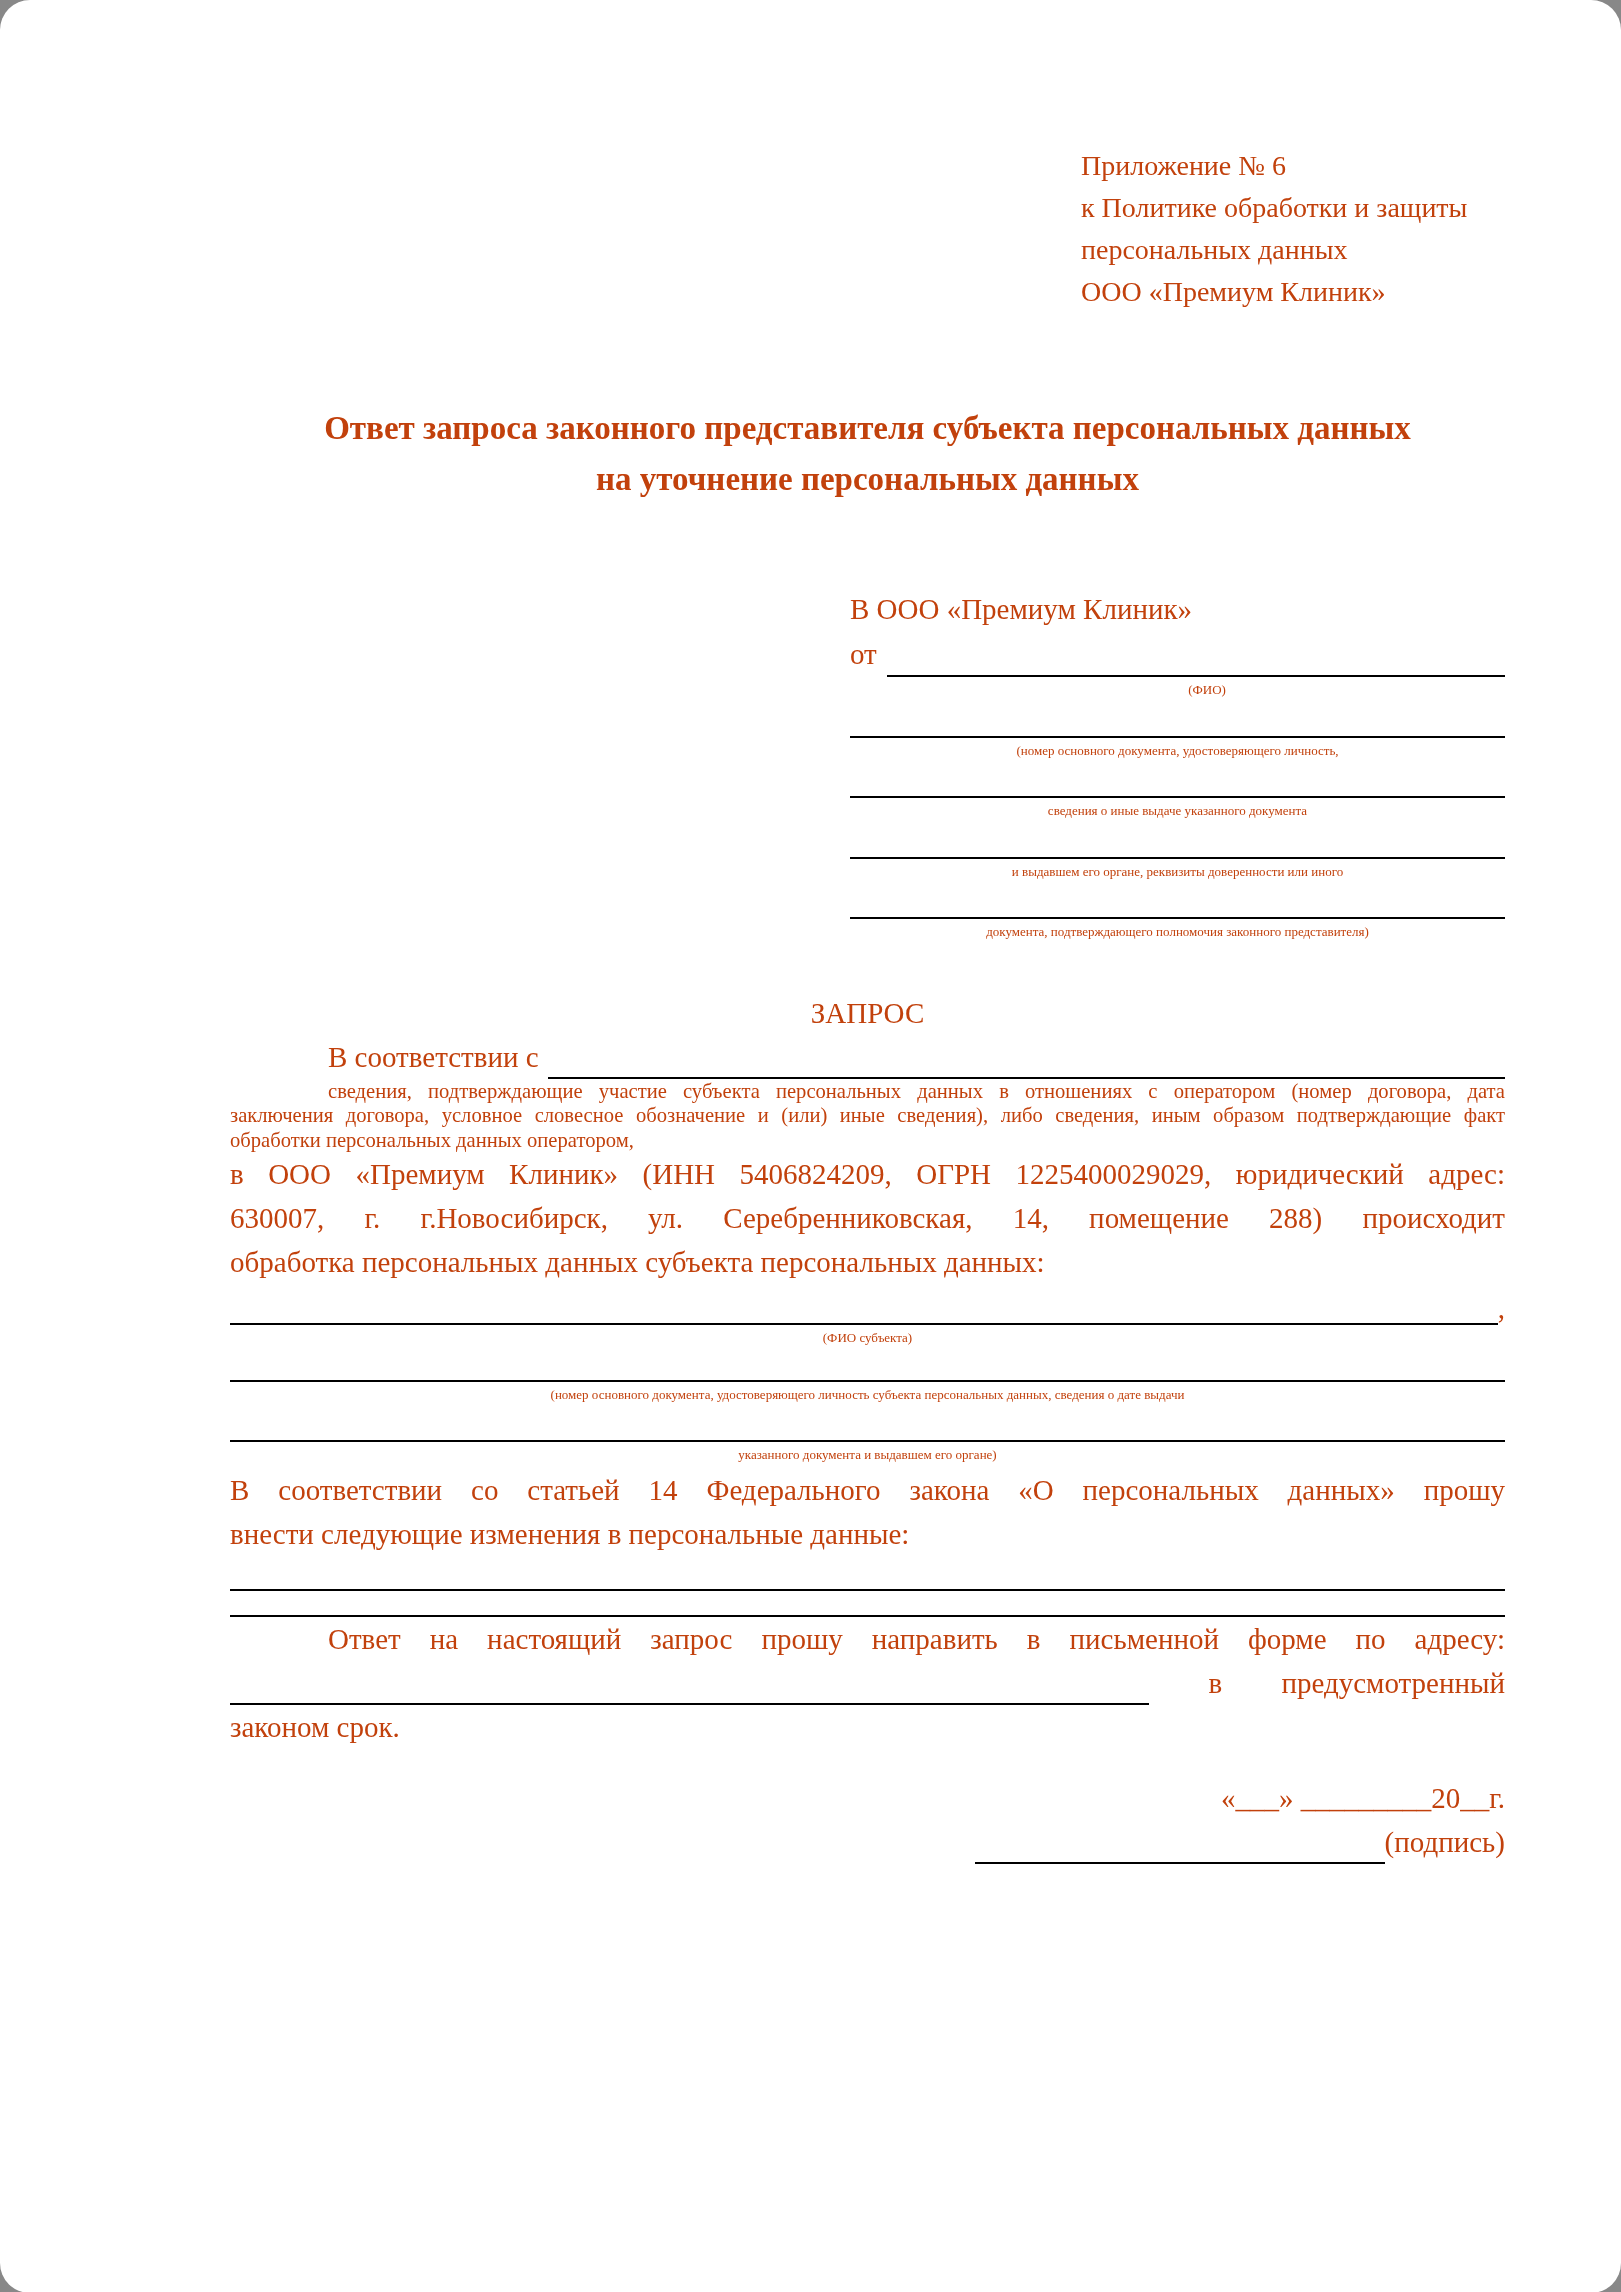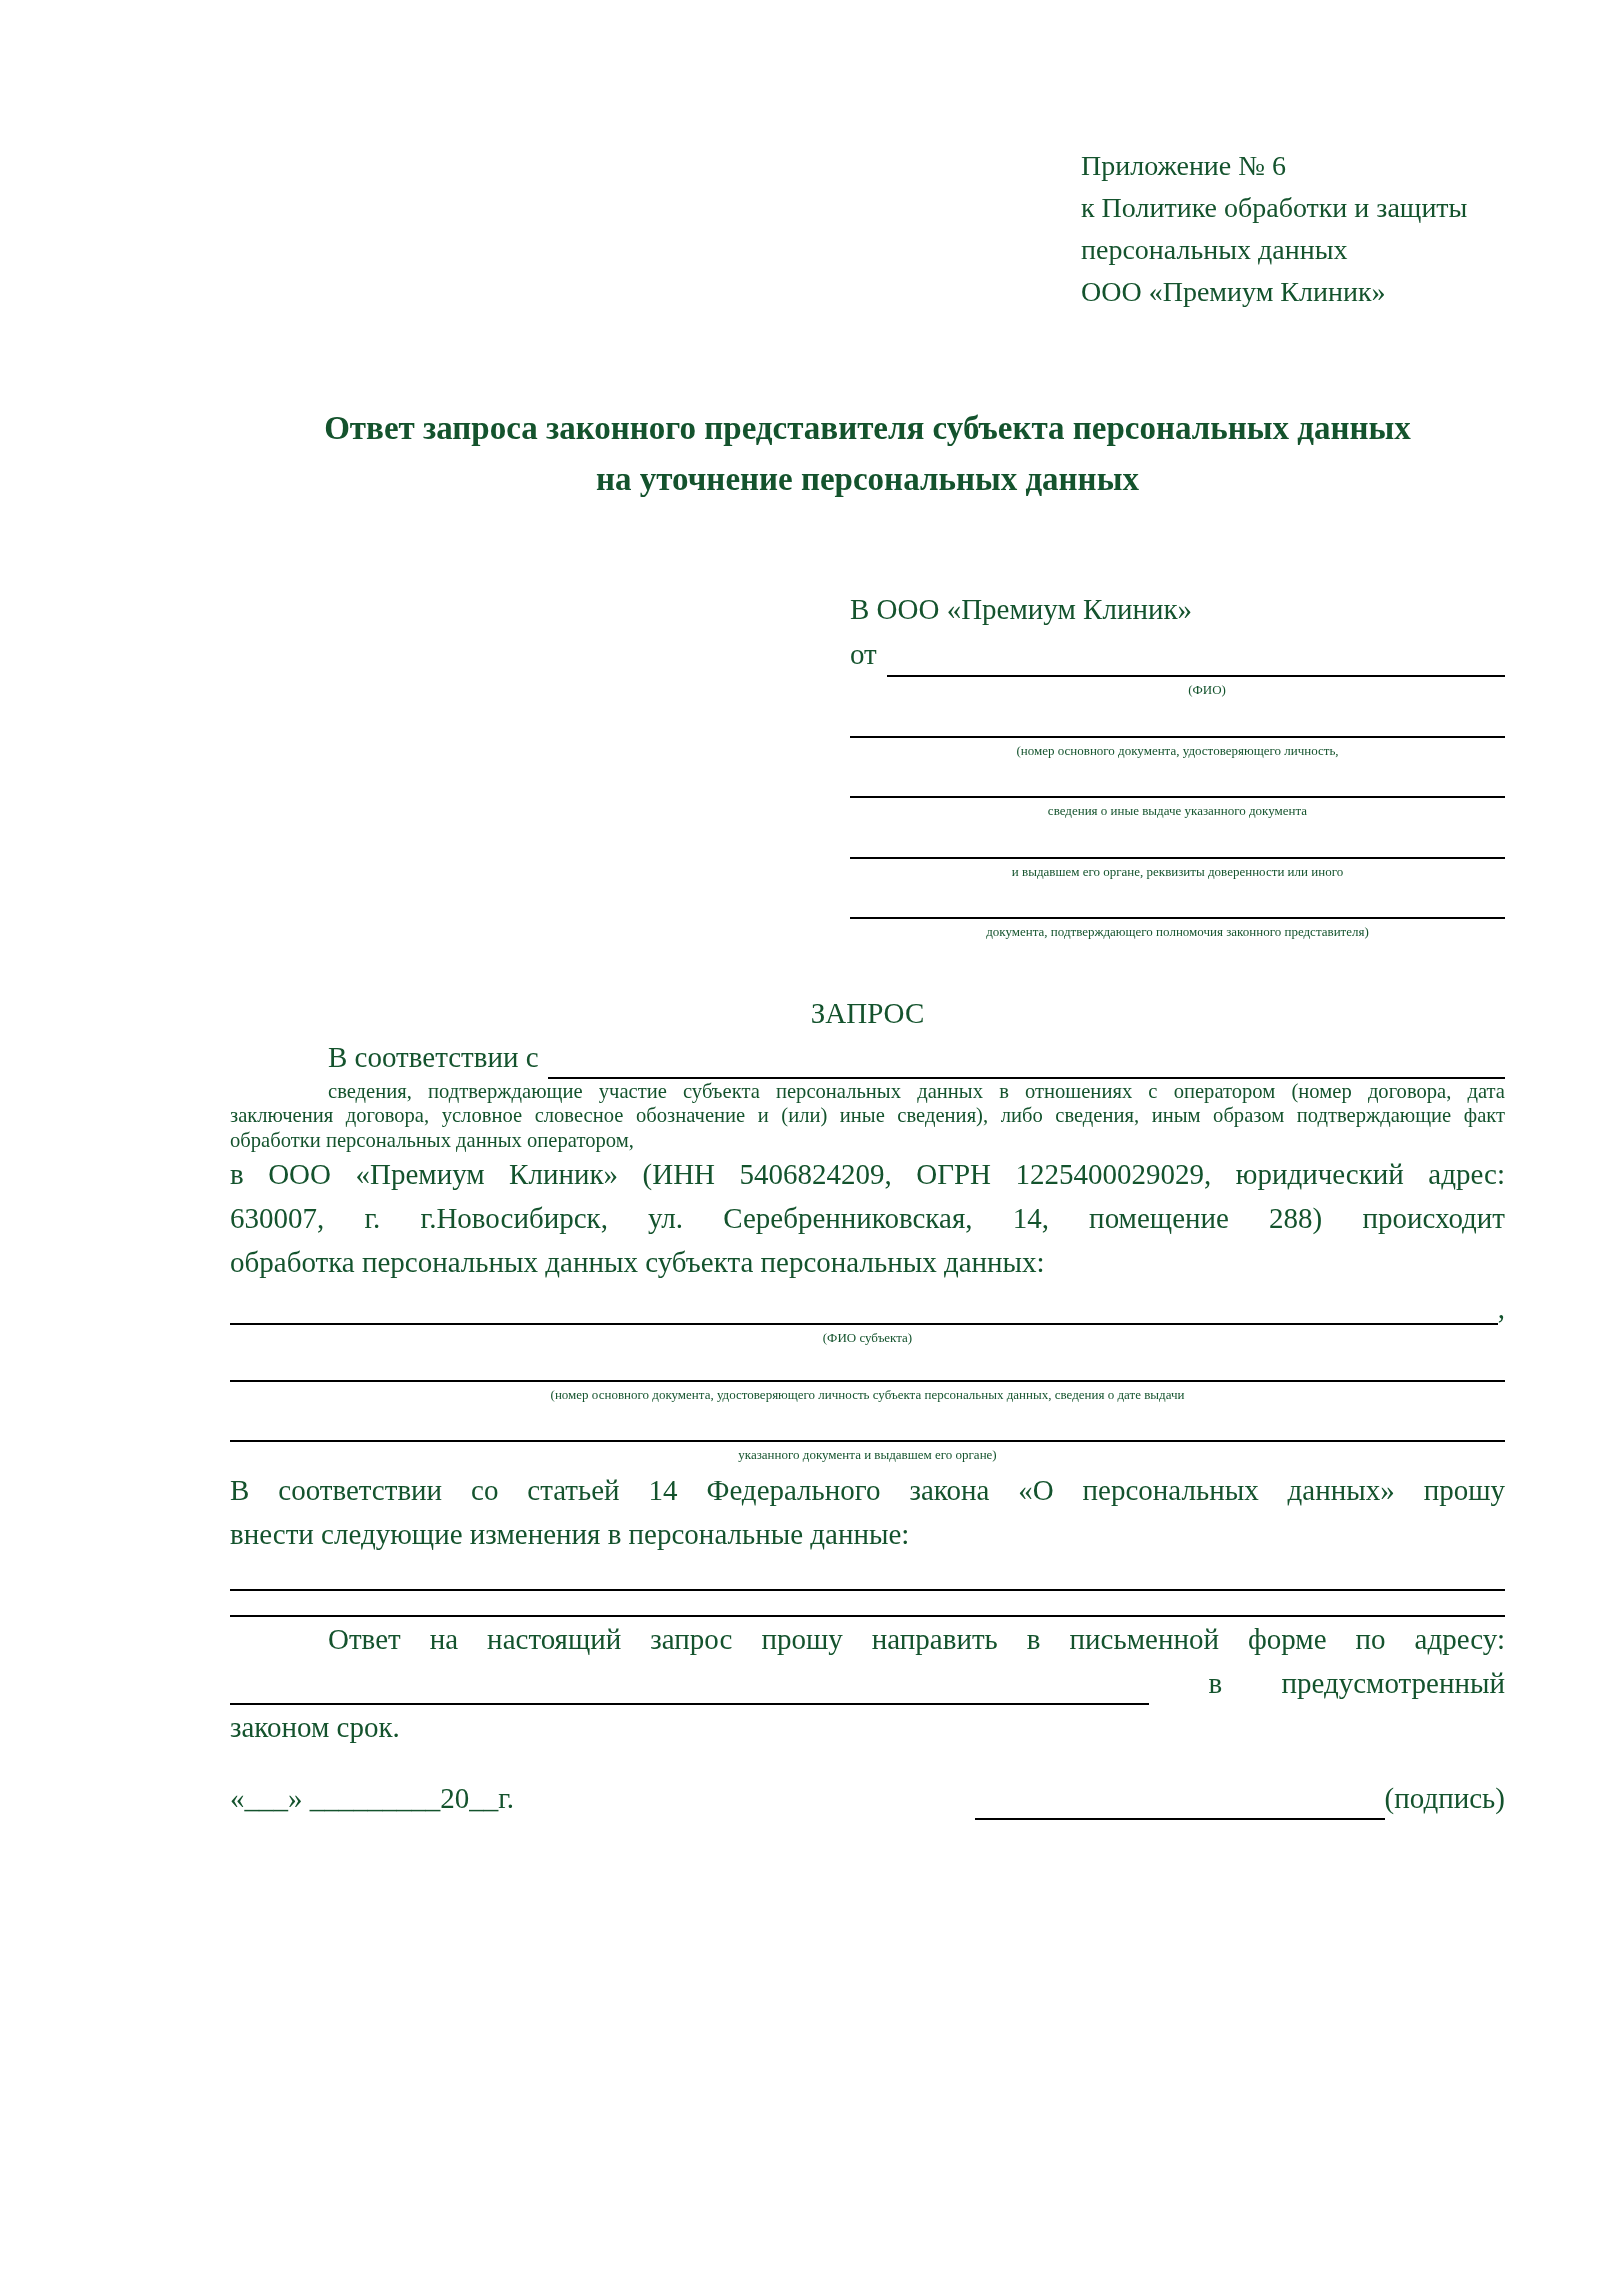--- a/index.html
+++ b/index.html
@@ -1,20 +1,20 @@
 <!DOCTYPE html>
 <html><head>
 <meta charset="utf-8">
 <style>
   html,body{margin:0;padding:0;background:#888;}
   .page{
     width:1621px;height:2293px;background:#ffffff;margin:0 auto;
     box-sizing:border-box;padding:145px 116px 0 230px;
-    font-family:"Liberation Serif","DejaVu Serif",serif;color:#14532d;
-    position:relative;overflow:hidden;
+    font-family:"Liberation Serif","DejaVu Serif",serif;color:#c2410c;
+    position:relative;overflow:hidden;border-radius:30px;
   }
   .hdr{margin-left:851px;font-size:28px;line-height:42px;}
   .title{margin-top:90px;text-align:center;font-weight:bold;font-size:33px;line-height:51px;}
   .title div{white-space:nowrap;}
 
   .addr{margin-top:82px;margin-left:auto;width:655px;font-size:29px;line-height:45px;}
   .a-from{display:flex;align-items:flex-end;}
   .a-from .lbl{flex:none;}
   .u{border-bottom:2.9px solid #000;}
   .fill{flex:1;margin-left:9.8px;}
@@ -39,21 +39,21 @@
   .subj{display:flex;align-items:flex-end;margin-top:7.8px;font-size:29px;line-height:33px;}
   .subj .comma{flex:none;}
   .sp30{height:29px;}
   .sp32{height:31px;}
   .sp34{height:33px;}
   .sp24{height:23.5px;}
   .ans2{display:flex;justify-content:space-between;align-items:flex-end;font-size:29px;line-height:44px;}
   .w938{width:919px;}
   .w418{width:410px;display:inline-block;}
 
-  .sig{display:flex;justify-content:space-between;align-items:flex-end;margin-top:27.4px;font-size:29px;line-height:44px;}
+  .sig{display:flex;justify-content:space-between;align-items:flex-end;margin-top:27.4px;font-size:29px;line-height:44px;flex-direction:column;}
   .sigright{display:flex;align-items:flex-end;}
 </style>
 </head>
 <body>
 
 <div class="page">
 
   <div class="hdr">
     <div>Приложение № 6</div>
     <div>к Политике обработки и защиты</div>

